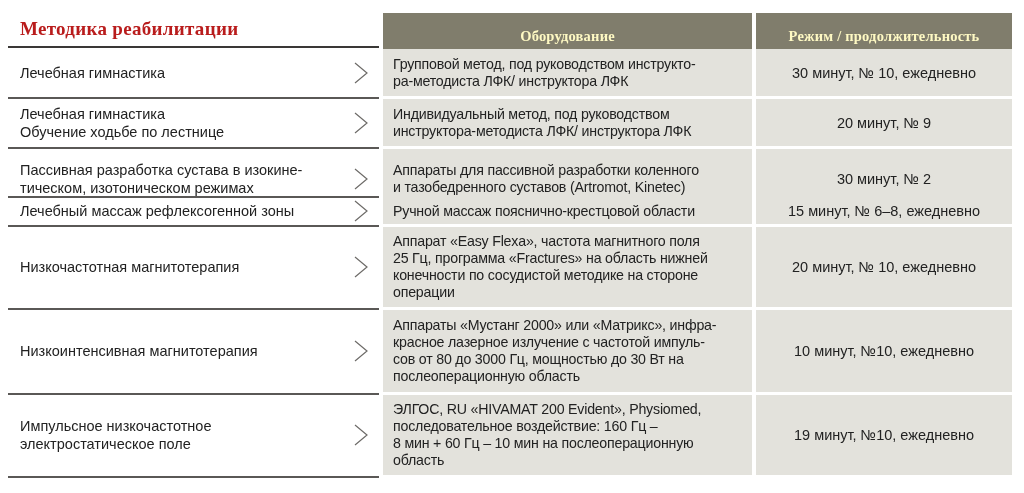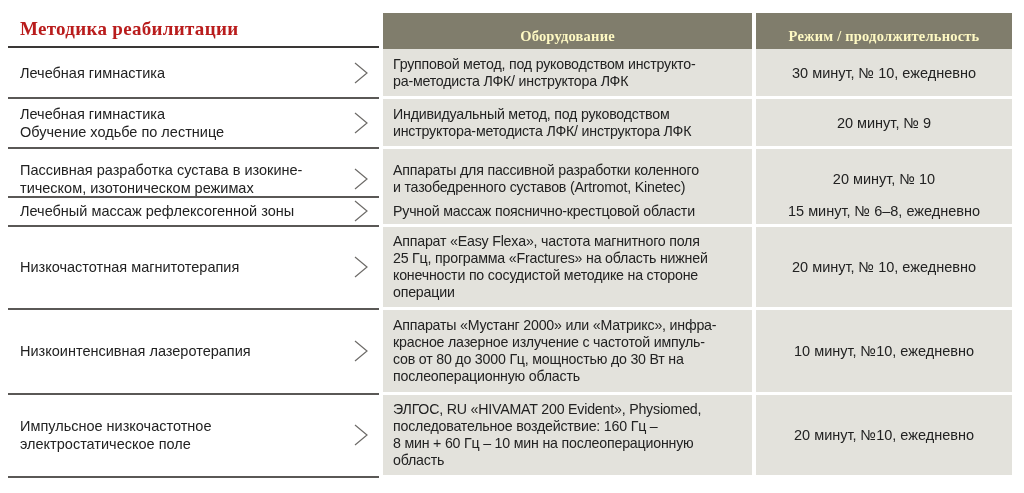--- a/index.html
+++ b/index.html
@@ -86,21 +86,21 @@
 тическом, изотоническом режимах</span>
       <svg class="chev" viewBox="0 0 16 22">
         <polyline points="2,1 14,11 2,21" fill="none" stroke="#6d6b68" stroke-width="1.2"></polyline>
       </svg>
     </div>
     <div class="cell2">
       <span class="txt">Аппараты для пассивной разработки коленного
 и тазобедренного суставов (Artromot, Kinetec)</span>
     </div>
     <div class="cell3">
-      <span class="txt">20 минут, № 10</span>
+      <span class="txt">30 минут, № 2</span>
     </div>
   </div>
       <div class="rule" style="top: 196px;"></div>
       <div class="row" style="top: 198px; height: 26px;">
     <div class="left-cell">
       <span class="left-text">Лечебный массаж рефлексогенной зоны</span>
       <svg class="chev" viewBox="0 0 16 22">
         <polyline points="2,1 14,11 2,21" fill="none" stroke="#6d6b68" stroke-width="1.2"></polyline>
       </svg>
     </div>
@@ -125,21 +125,21 @@
 конечности по сосудистой методике на стороне
 операции</span>
     </div>
     <div class="cell3">
       <span class="txt">20 минут, № 10, ежедневно</span>
     </div>
   </div>
       <div class="rule" style="top: 308px;"></div>
       <div class="row" style="top: 310px; height: 82px;">
     <div class="left-cell">
-      <span class="left-text">Низкоинтенсивная лазеротерапия</span>
+      <span class="left-text">Низкоинтенсивная магнитотерапия</span>
       <svg class="chev" viewBox="0 0 16 22">
         <polyline points="2,1 14,11 2,21" fill="none" stroke="#6d6b68" stroke-width="1.2"></polyline>
       </svg>
     </div>
     <div class="cell2">
       <span class="txt">Аппараты «Мустанг 2000» или «Матрикс», инфра-
 красное лазерное излучение с частотой импуль-
 сов от 80 до 3000 Гц, мощностью до 30 Вт на
 послеоперационную область</span>
     </div>
@@ -156,18 +156,18 @@
         <polyline points="2,1 14,11 2,21" fill="none" stroke="#6d6b68" stroke-width="1.2"></polyline>
       </svg>
     </div>
     <div class="cell2">
       <span class="txt">ЭЛГОС, RU «HIVAMAT 200 Evident», Physiomed,
 последовательное воздействие: 160 Гц –
 8 мин + 60 Гц – 10 мин на послеоперационную
 область</span>
     </div>
     <div class="cell3">
-      <span class="txt">20 минут, №10, ежедневно</span>
+      <span class="txt">19 минут, №10, ежедневно</span>
     </div>
   </div>
       <div class="rule" style="top: 476px;"></div>
     </div>
 </div>
 
 </body></html>

